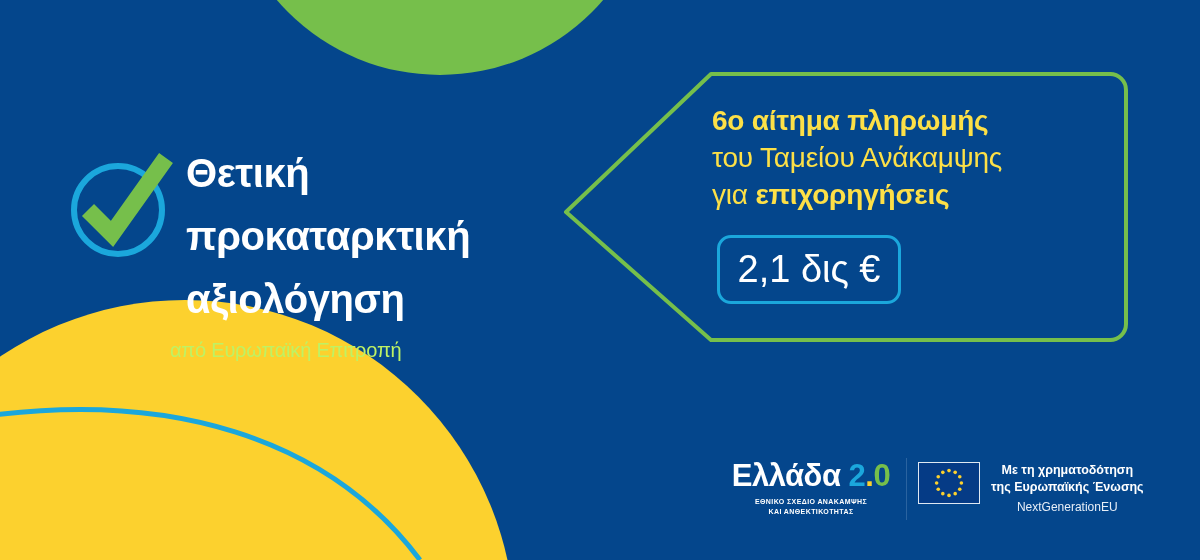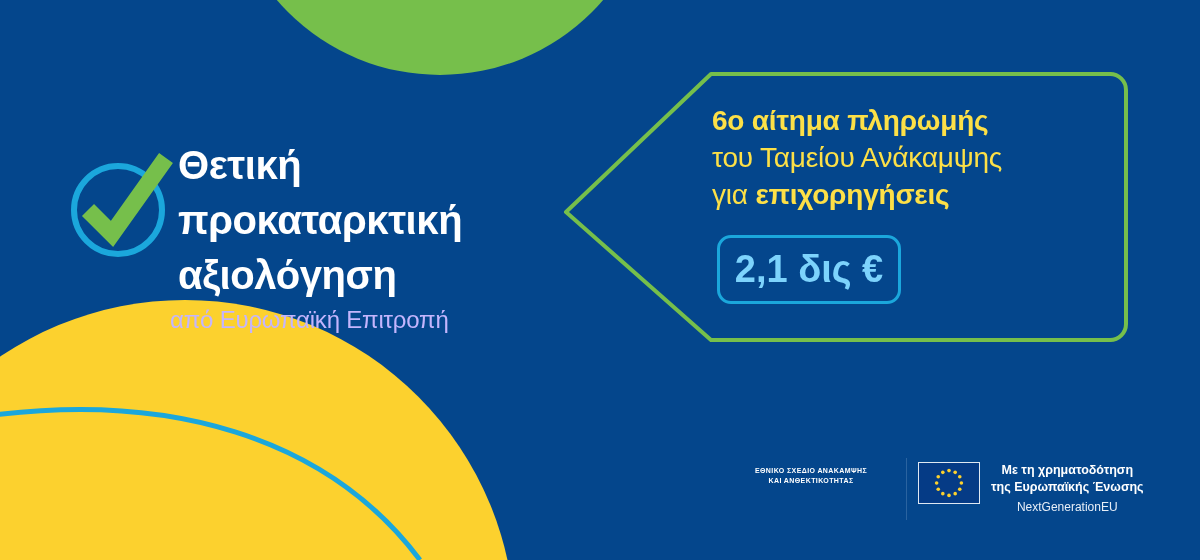--- a/index.html
+++ b/index.html
@@ -41,25 +41,25 @@
     left: 170px;
     top: 134px;
     width: 420px;
   }
   .headline {
     color: #ffffff;
     font-size: 40px;
     font-weight: 700;
     line-height: 1.17;
     letter-spacing: -0.4px;
-    margin: 8px;
+    margin: 16px;
   }
   .subheadline {
-    color: #c4b5fd;
-    font-size: 24px;
+    color: #bef264;
+    font-size: 20px;
     font-weight: 400;
     line-height: 1.2;
     margin: 0 0 0 0;
     letter-spacing: -0.2px;
   }
 
   
   .callout-outline {
     position: absolute;
     left: 556px;
@@ -91,23 +91,23 @@
     width: 184px;
     height: 69px;
     border: 3px solid #1BA7DC;
     border-radius: 14px;
     box-sizing: border-box;
     display: flex;
     align-items: center;
     justify-content: center;
   }
   .amount-badge span {
-    color: #7dd3fc;
+    color: #ffffff;
     font-size: 38px;
-    font-weight: 700;
+    font-weight: 400;
     letter-spacing: 0px;
     line-height: 1;
     transform: translateY(-1px);
   }
 
   
   .logo-greece {
     position: absolute;
     left: 726px;
     top: 460px;
@@ -215,20 +215,21 @@
     <div class="callout-line bold">6ο αίτημα πληρωμής</div>
     <div class="callout-line">του Ταμείου Ανάκαμψης</div>
     <div class="callout-line"><span>για </span><span class="b">επιχορηγήσεις</span></div>
   </div>
 
   <div class="amount-badge">
     <span>2,1 δις €</span>
   </div>
 
   <div class="logo-greece">
+    <div class="logo-greece-main"><span>Ελλάδα</span> <span class="two">2</span><span class="dot">.</span><span class="zero">0</span></div>
     <div class="logo-greece-sub">
       <div>ΕΘΝΙΚΟ ΣΧΕΔΙΟ ΑΝΑΚΑΜΨΗΣ</div>
       <div>ΚΑΙ ΑΝΘΕΚΤΙΚΟΤΗΤΑΣ</div>
     </div>
   </div>
 
   <div class="logo-divider"></div>
 
   <div class="eu-block">
     <div class="eu-flag">

